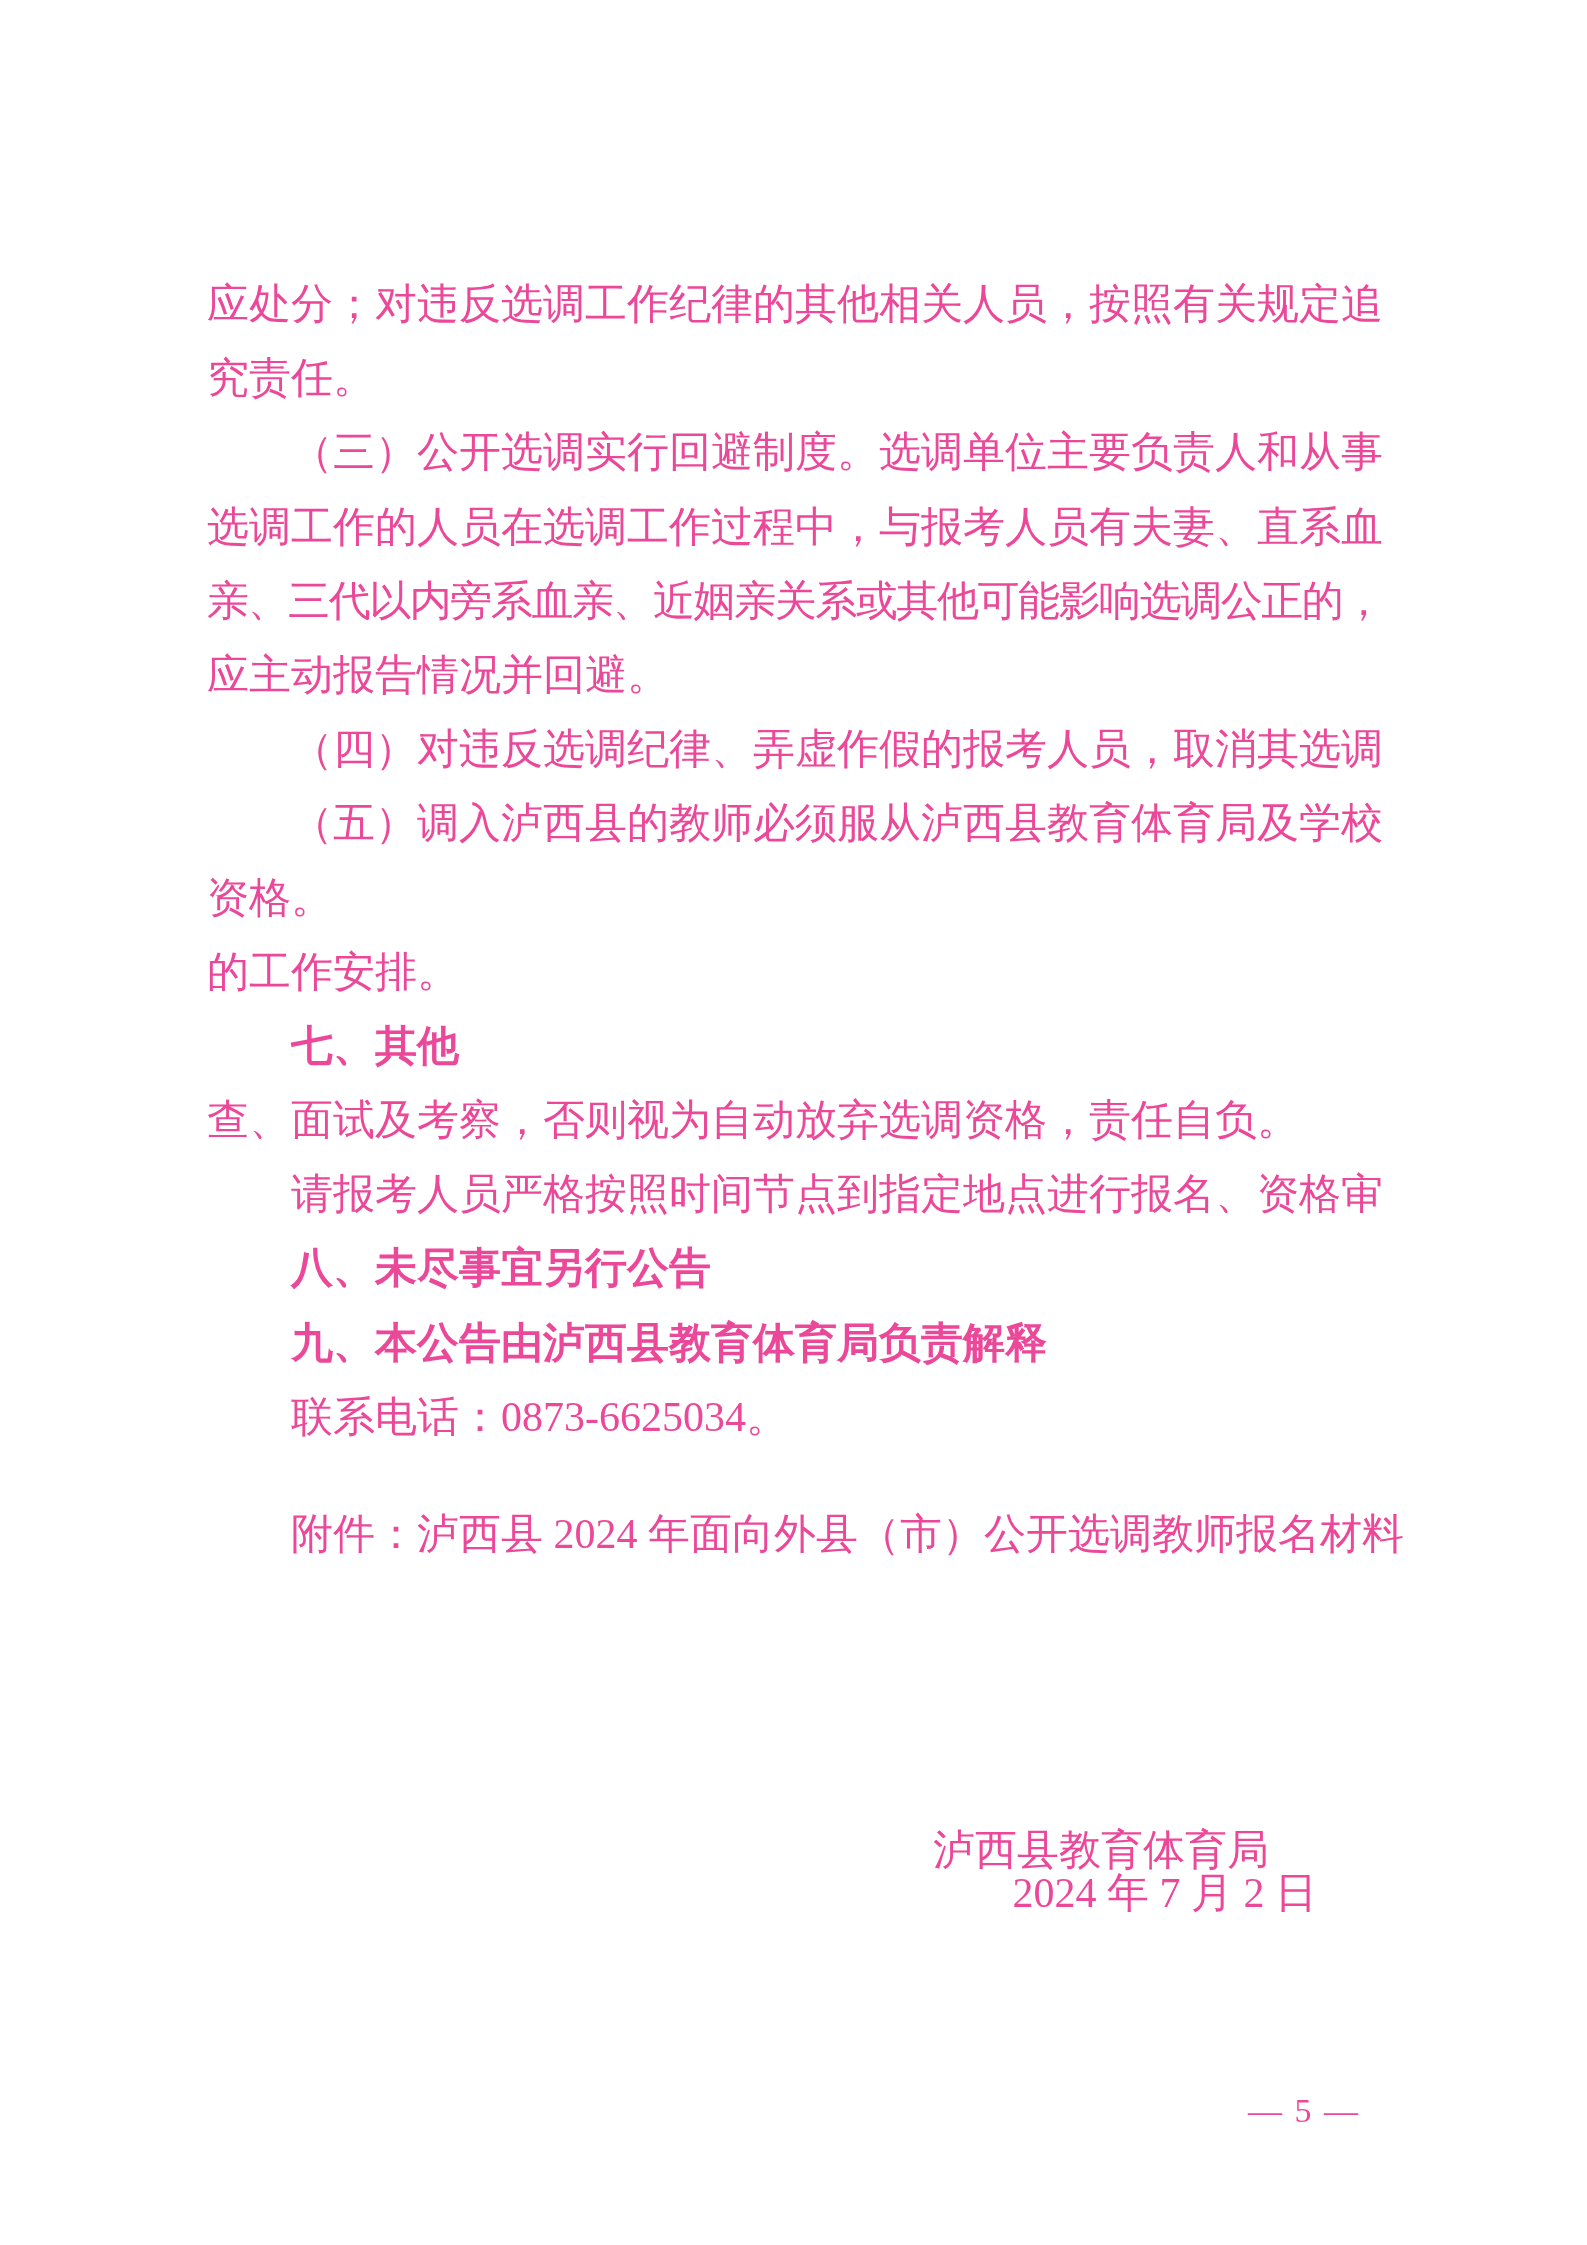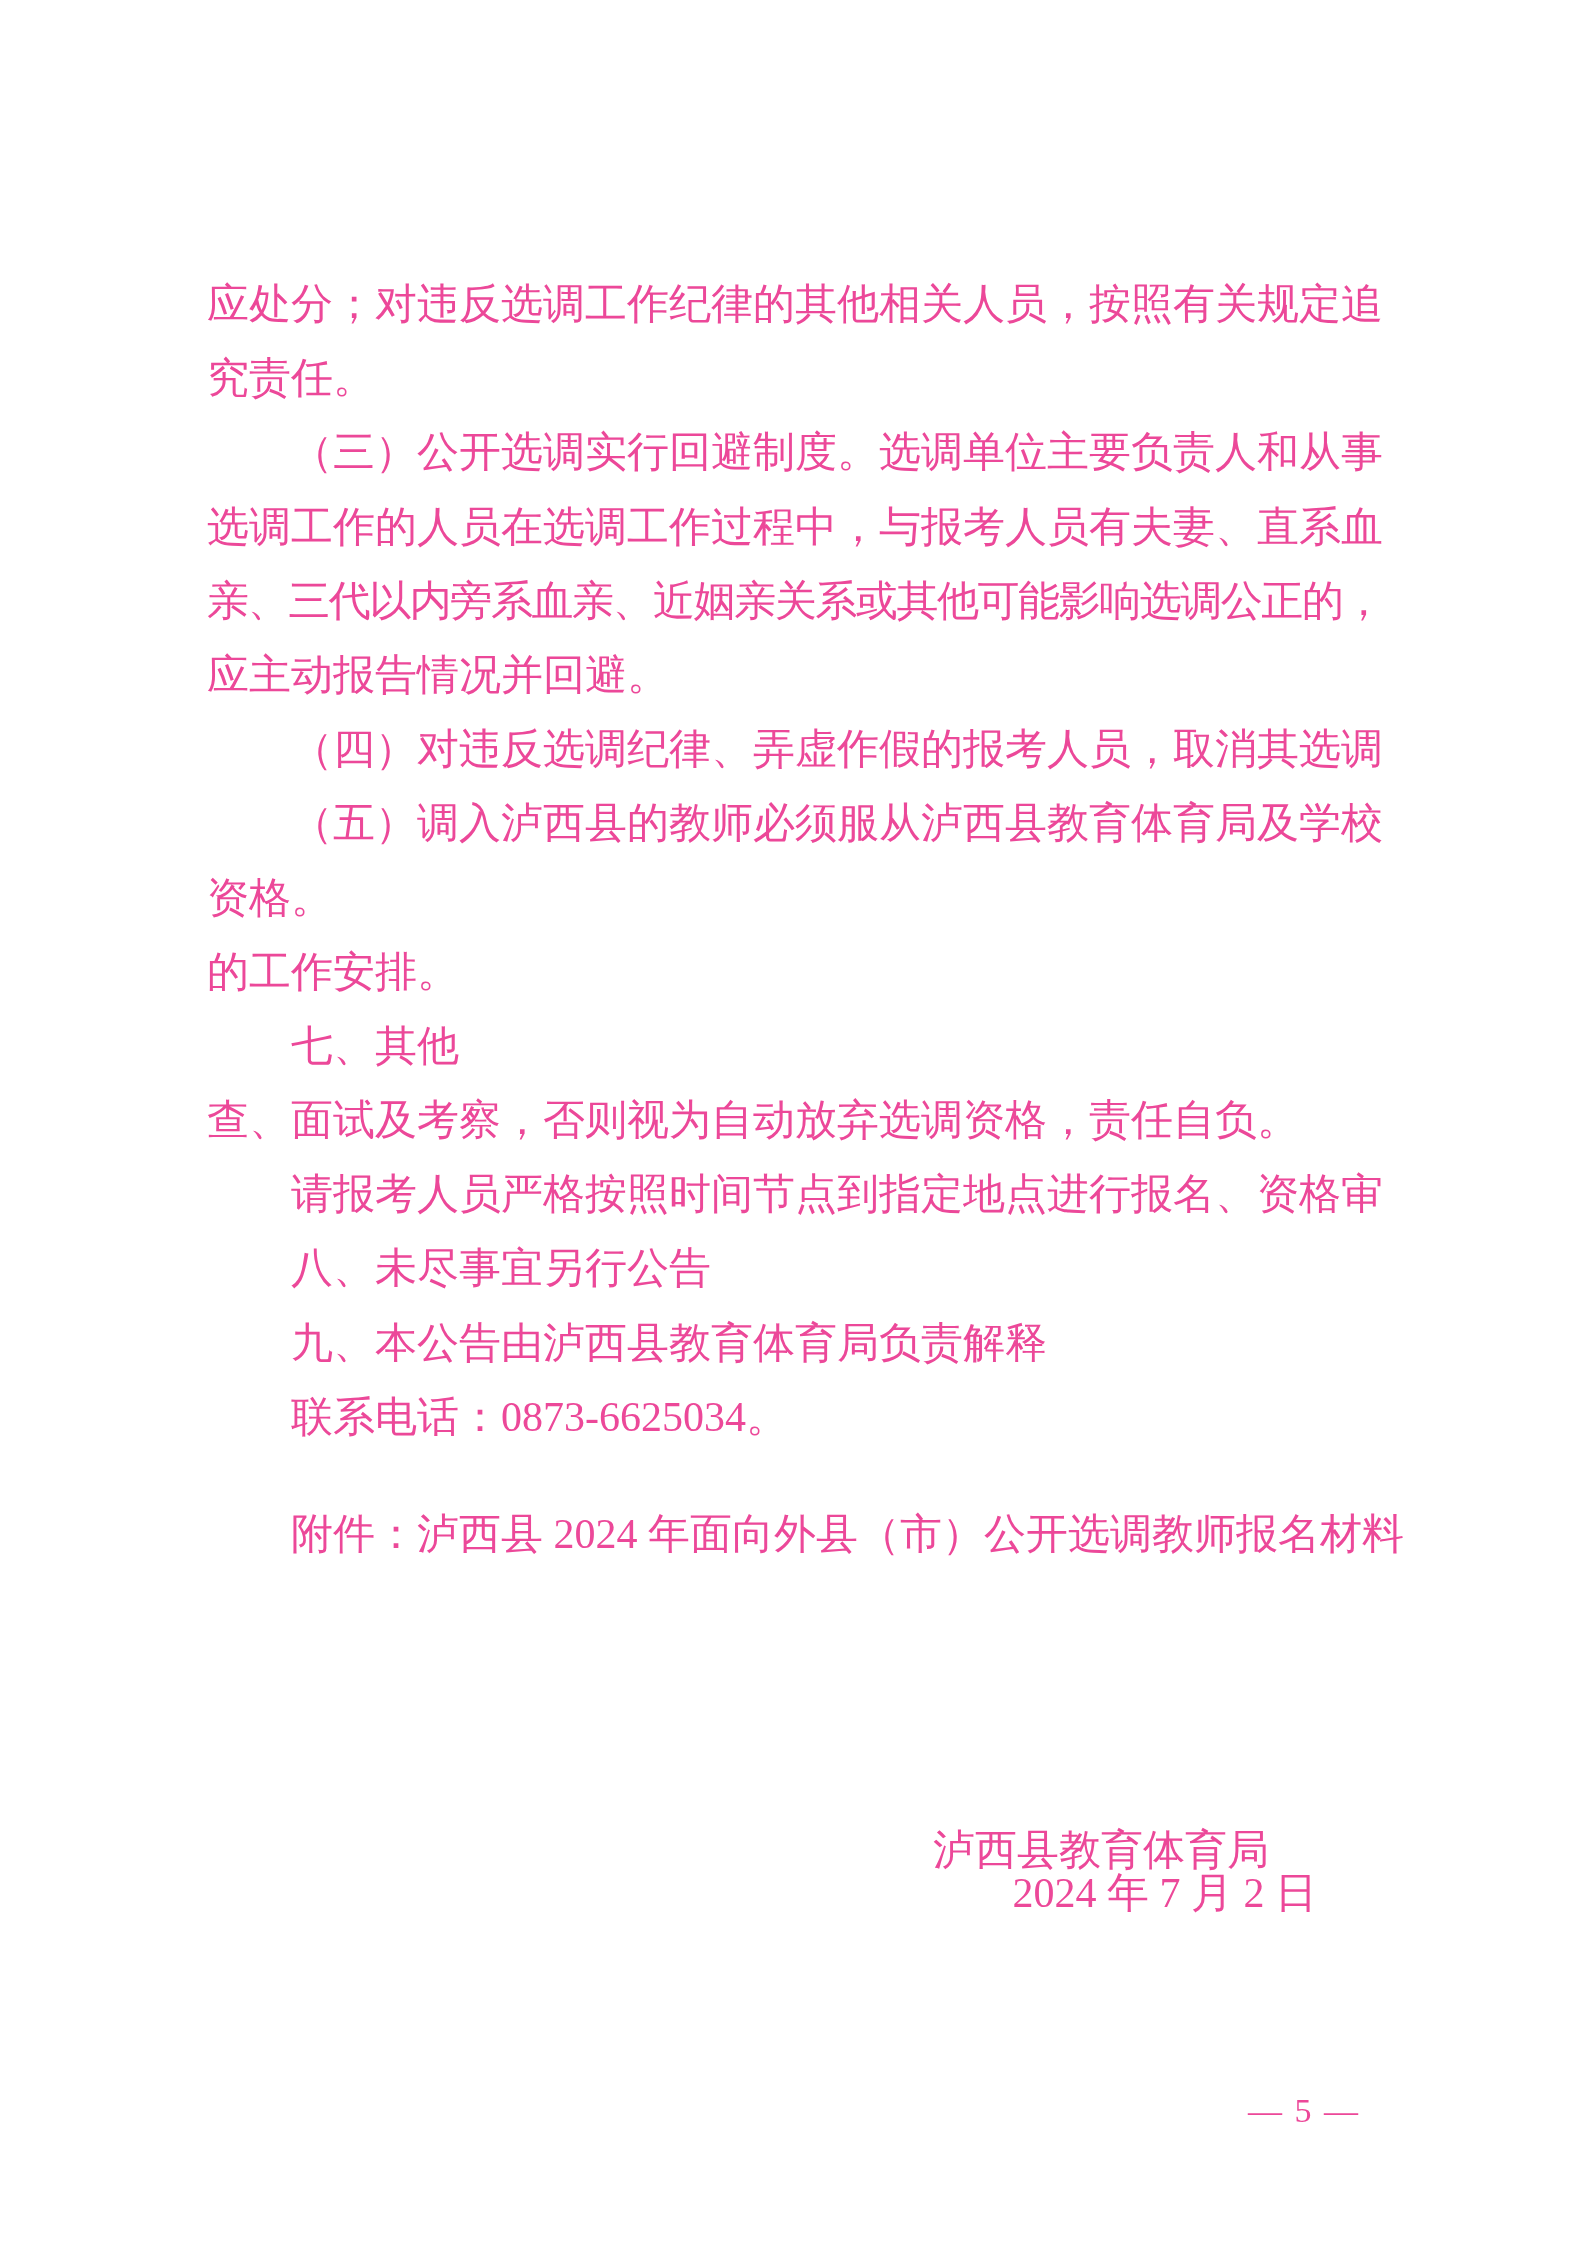--- a/index.html
+++ b/index.html
@@ -28,25 +28,24 @@
   }
   .line {
     white-space: nowrap;
     height: 74.2px;
   }
   .indent {
     padding-left: 84px; 
   }
   .heading {
     font-family: "Liberation Sans", "DejaVu Sans", sans-serif;
-    font-weight: 400;
+    font-weight: 700;
   }
   .squeeze {
     letter-spacing: -1.45px; 
-    text-align: right;
   }
   .attachment-line {
     position: absolute;
     left: 207px;
     top: 1497px;
     width: 1176px;
     padding-left: 84px;
     font-size: 42px;
     line-height: 74.2px;
     white-space: nowrap;

